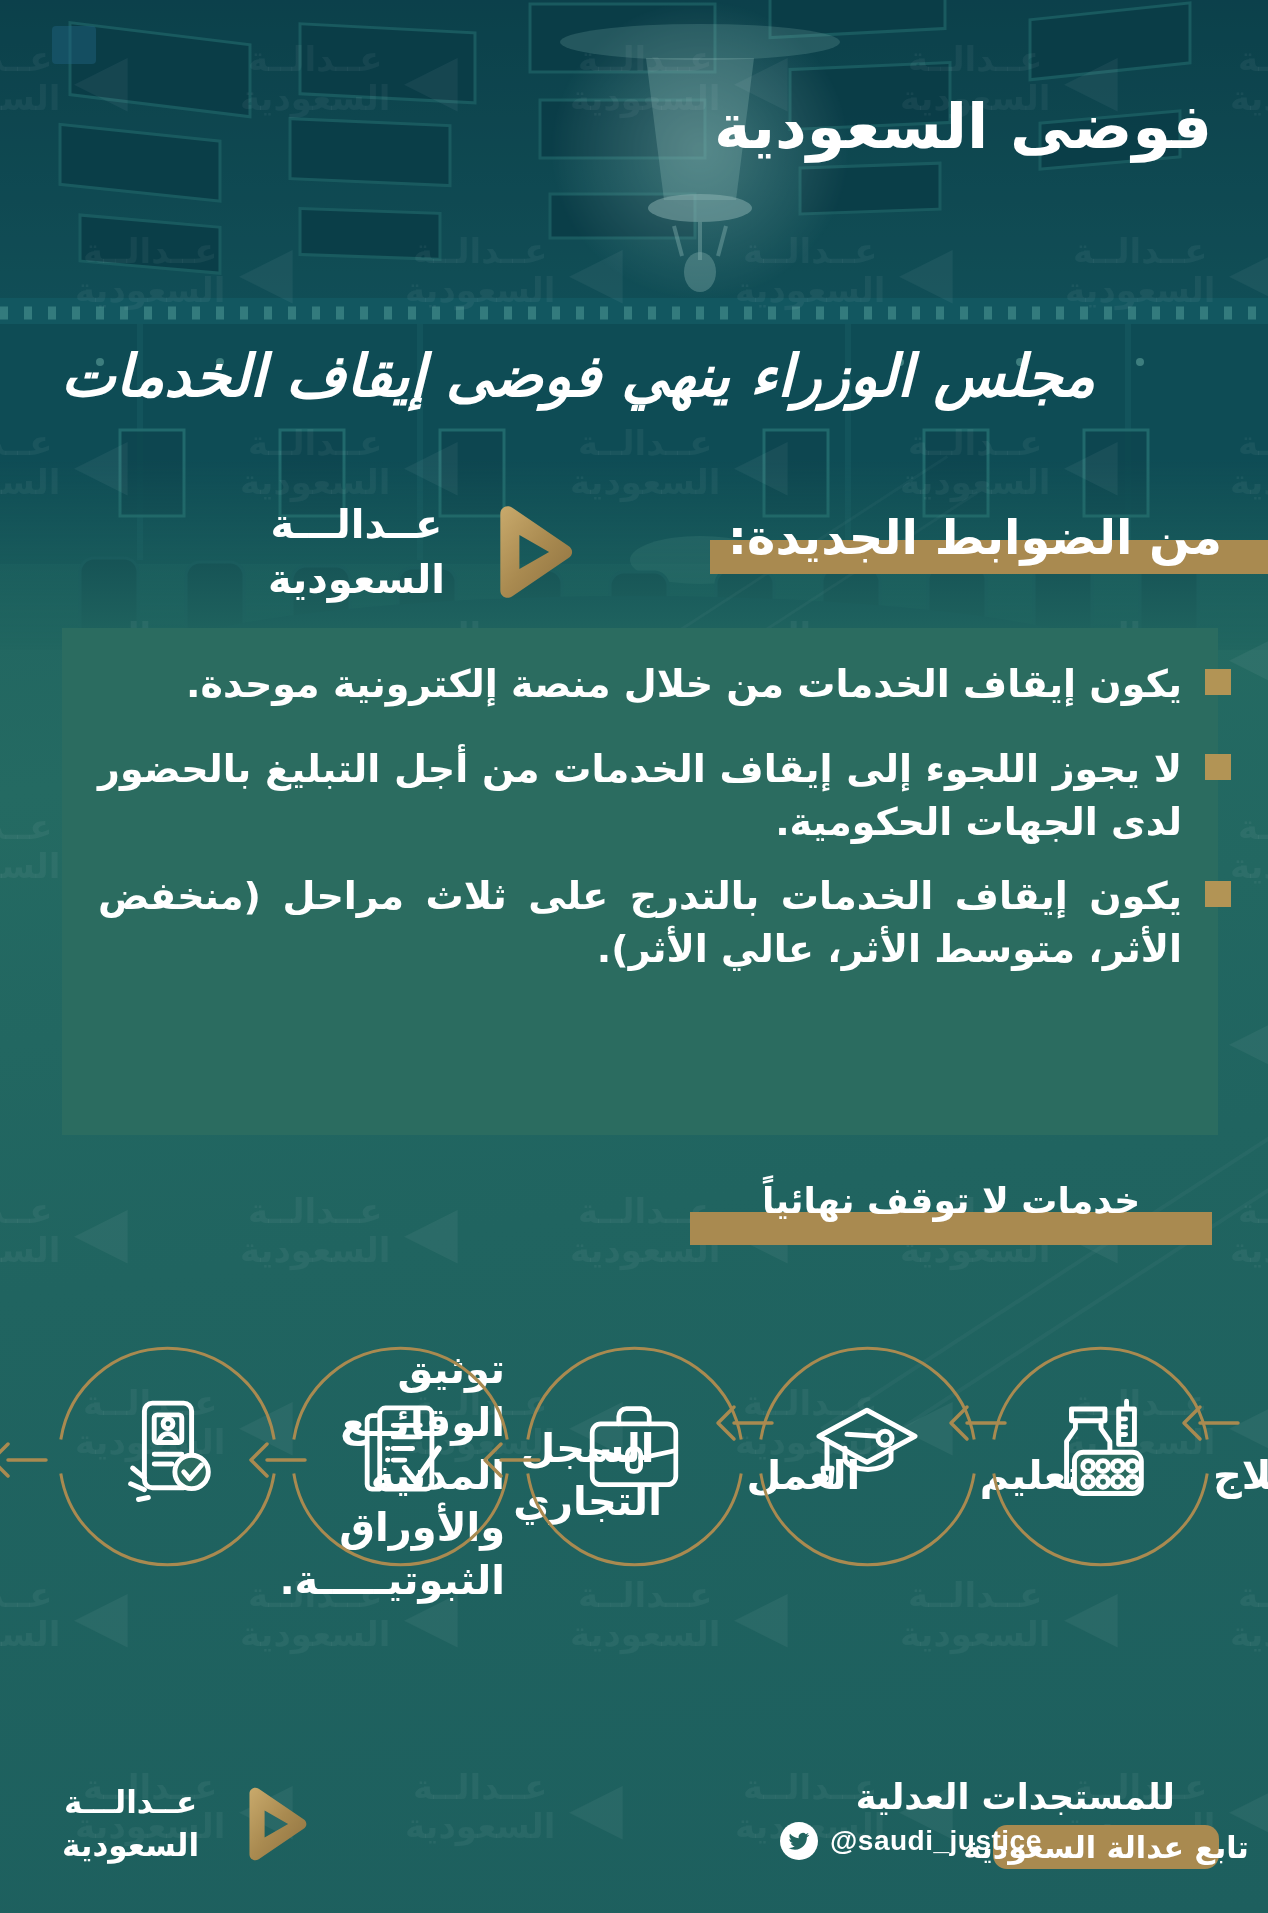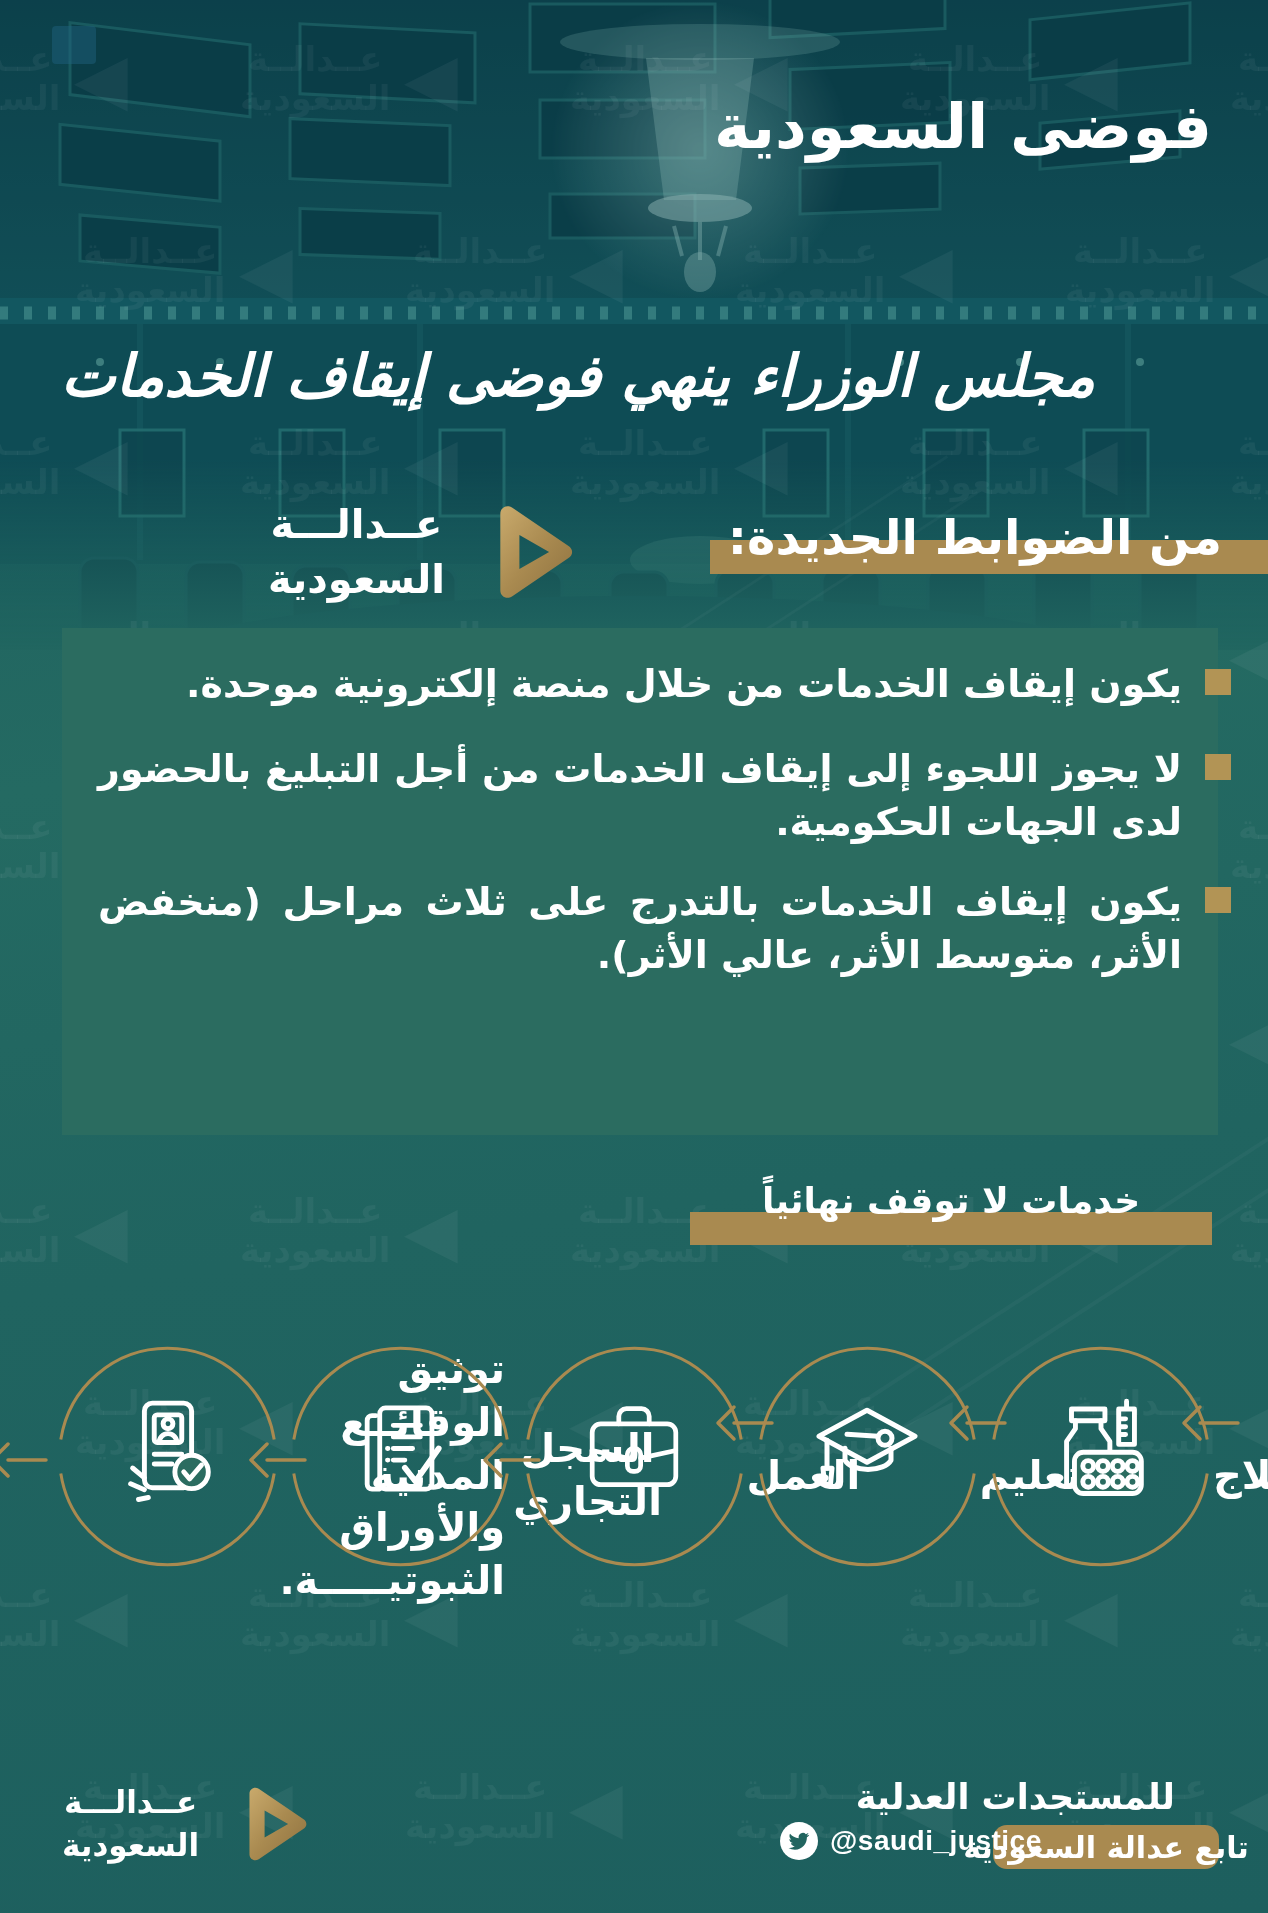--- a/index.html
+++ b/index.html
@@ -32,21 +32,21 @@
   .gold-band{background:#a98a50;z-index:2;}
   .band-controls{left:710px;top:540px;width:558px;height:34px;}
   .controls-heading{right:46px;top:509px;font-size:48px;font-weight:bold;direction:rtl;z-index:3;white-space:nowrap;}
   .band-services{left:690px;top:1212px;width:522px;height:33px;}
   .services-heading{left:690px;top:1180px;width:522px;text-align:center;font-size:36px;font-weight:bold;direction:rtl;z-index:3;white-space:nowrap;}
   
   .panel{left:62px;top:628px;width:1156px;height:507px;background:#2b6c60;z-index:2;
     box-sizing:border-box;padding:30px 36px 0 36px;direction:rtl;}
   .bullet-row{position:relative;font-size:38px;line-height:53px;text-align:justify;text-align-last:right;font-weight:bold;}
   .bullet-row .marker{position:absolute;right:-49px;top:11px;width:26px;height:26px;background:#b29455;}
-  .mb26{margin-bottom:26px;} .mb32{margin-bottom:32px;} .mb27{margin-bottom:27px;}
+  .mb26{margin-bottom:26px;} .mb32{margin-bottom:32px;} .mb27{margin-bottom:21px;}
   
   .services-row{left:55px;top:1307px;width:1158px;display:flex;flex-direction:row-reverse;justify-content:space-between;z-index:2;}
   .service-item{width:225px;display:flex;align-items:center;}
   .ring-wrap{position:relative;width:225px;height:225px;}
   .ring-wrap .icon{position:absolute;left:50%;top:50%;transform:translate(-50%,-54%);}
   .service-label{margin-top:36px;font-size:40px;font-weight:bold;direction:rtl;text-align:center;line-height:1.32;white-space:pre-line;}
   .service-label.align-right{text-align:right;width:100%;padding-left:0;}
   .flow-arrow{position:absolute;z-index:3;}
   
   .tagline{right:93px;top:1777px;font-size:35px;font-weight:bold;direction:rtl;z-index:3;white-space:nowrap;}

